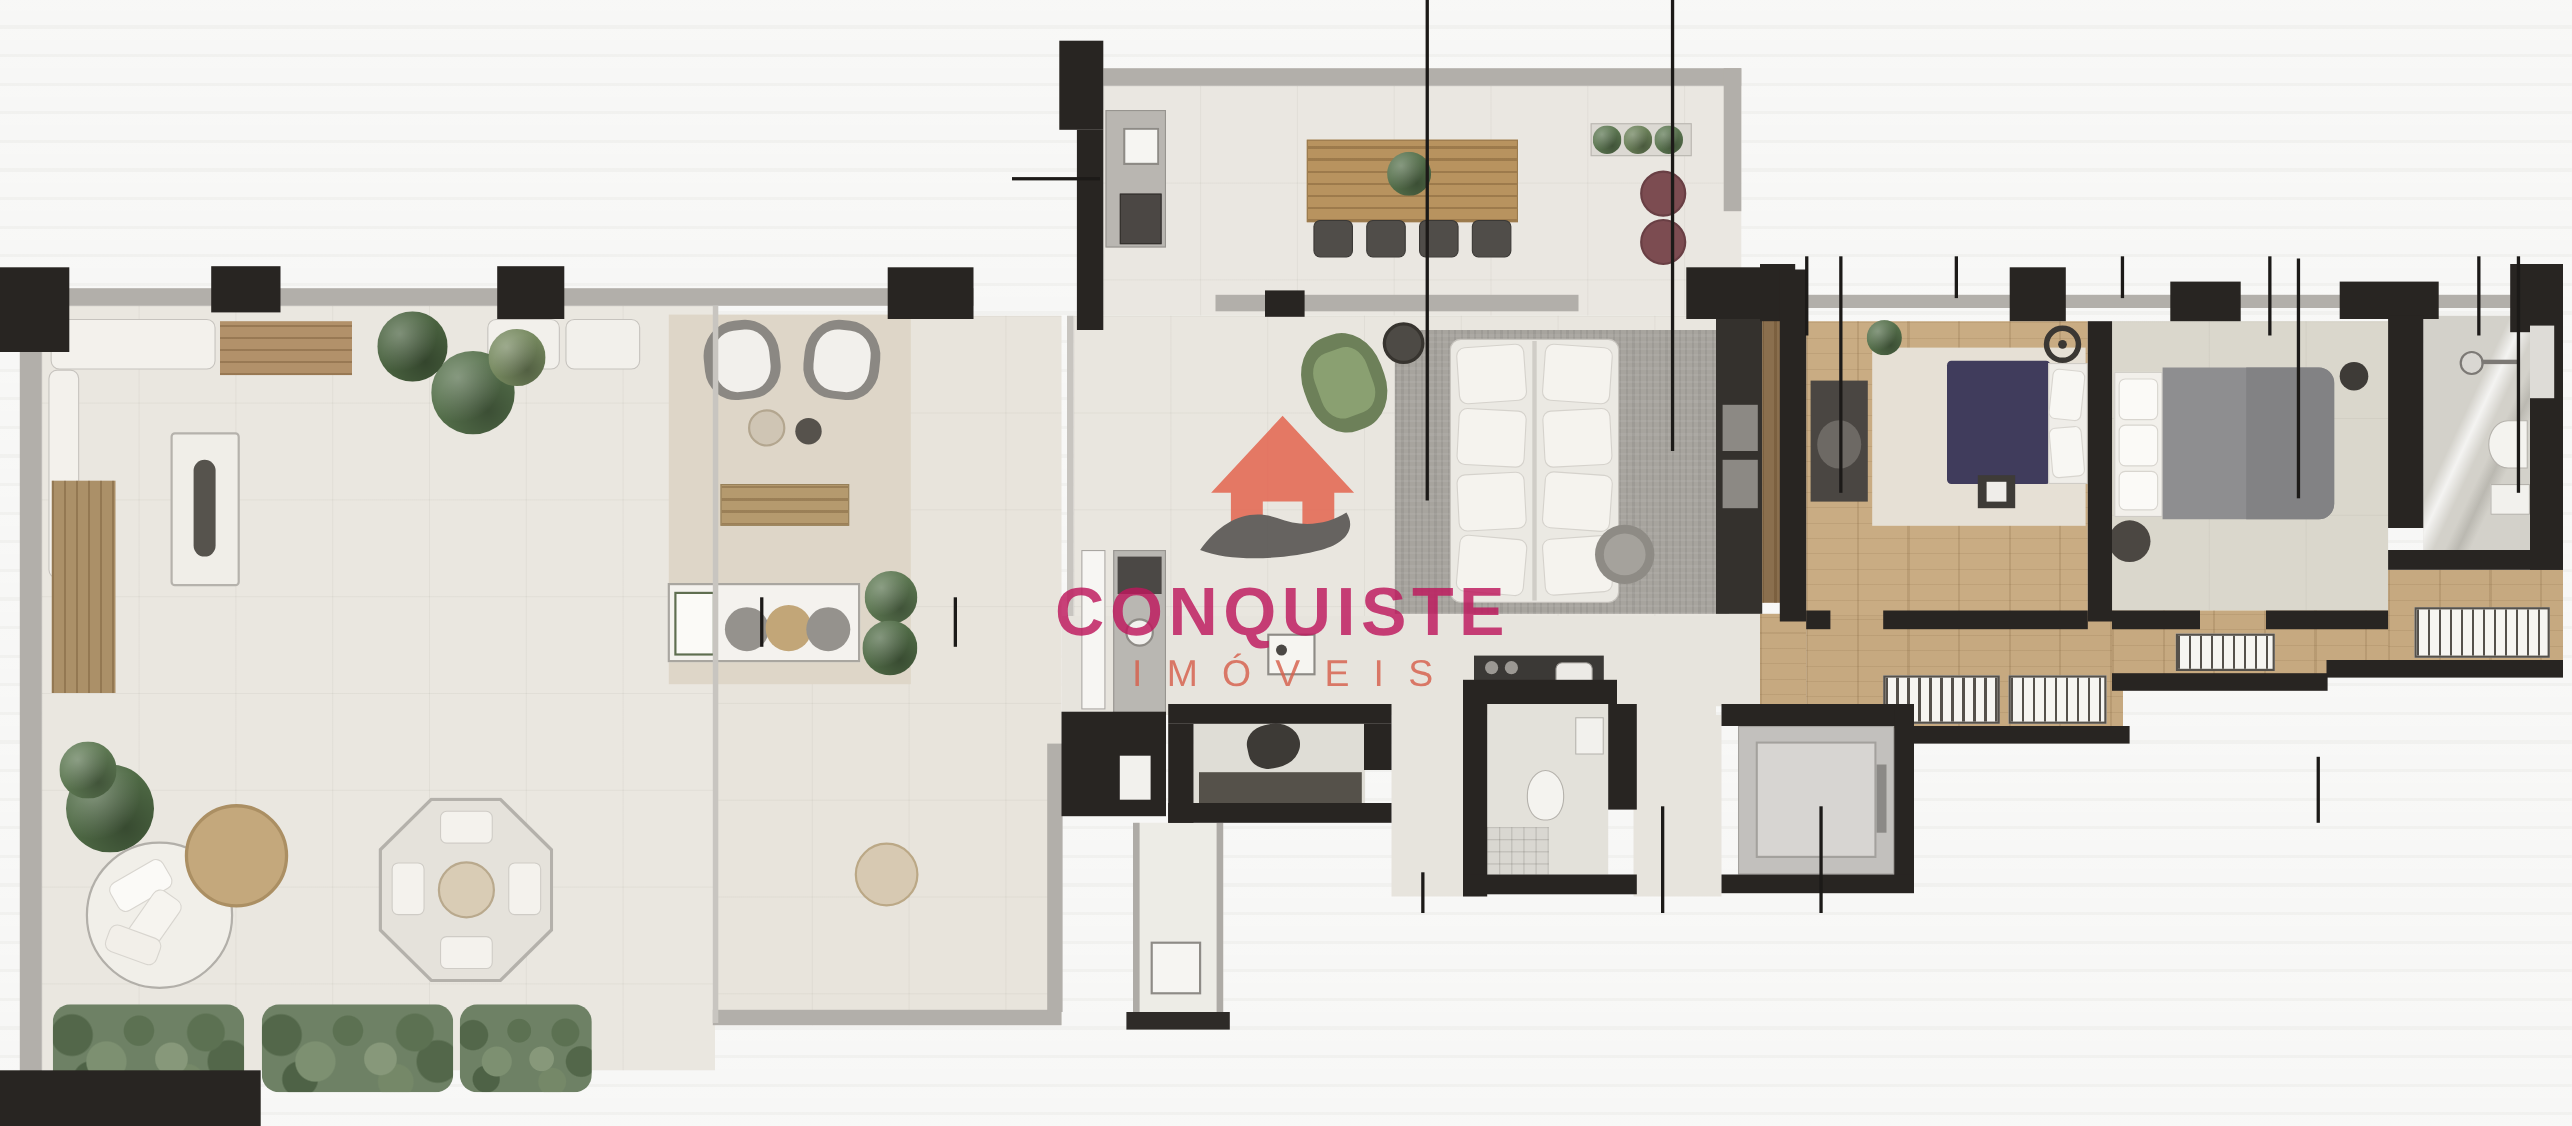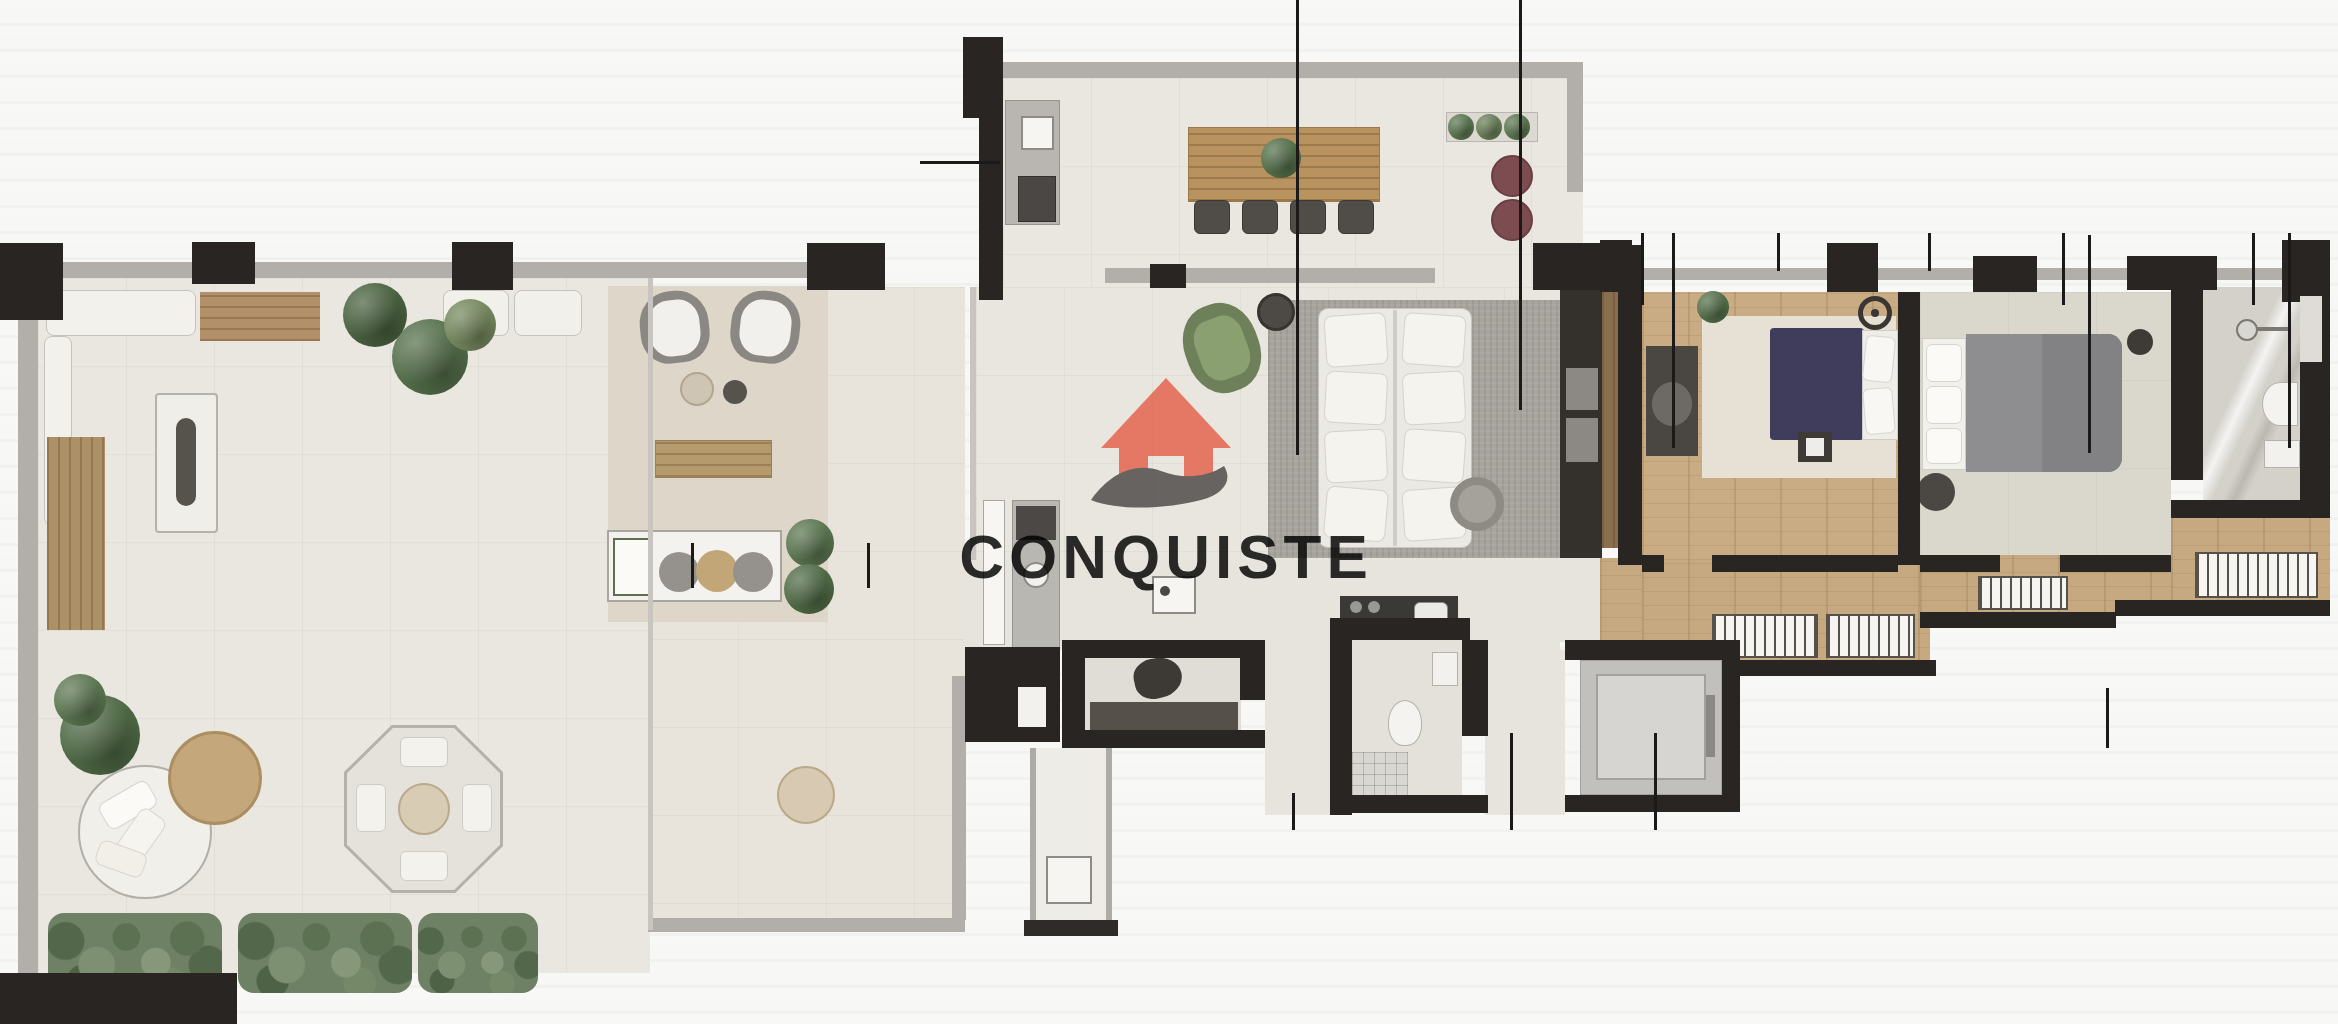--- a/index.html
+++ b/index.html
@@ -57,21 +57,22 @@
 </style>
 </head>
 <body>
 
 <div id="plan">
   <div class="watermark">
     <svg width="170" height="150" viewBox="0 0 170 150">
       <path id="wm-house" d="M85,6 L150,76 L132,76 L132,118 L103,118 L103,84 L67,84 L67,118 L38,118 L38,76 L20,76 Z" fill="#e4604a"></path>
       <path id="wm-hand" d="M10,128 C30,100 55,90 80,99 C103,108 126,105 143,94 C152,108 143,122 120,128 C90,136 40,140 10,128 Z" fill="#4a4745"></path>
     </svg>
-    <div class="wm-title" style="color: #000000;">CONQUISTE</div>
+    <div class="wm-title" style="color: #be185d;">CONQUISTE</div>
+    <div class="wm-sub" style="color: rgb(215, 96, 76);">IMÓVEIS</div>
   </div>
 <div class="el tile" style="left: 38px; top: 278px; width: 612px; height: 695px; background-color: rgb(234, 231, 224); z-index: 1;"></div>
     <div class="el tile" style="left: 650px; top: 287px; width: 315px; height: 645px; background-color: rgb(232, 228, 220); z-index: 1;"></div>
     <div class="el tile" style="left: 1003px; top: 78px; width: 580px; height: 209px; background-color: rgb(234, 231, 225); z-index: 1;"></div>
     <div class="el tile" style="left: 976px; top: 287px; width: 624px; height: 273px; background-color: rgb(233, 230, 223); z-index: 1;"></div>
     <div class="el" style="left: 965px; top: 560px; width: 47px; height: 87px; background-color: rgb(231, 228, 221); z-index: 1;"></div>
     <div class="el" style="left: 1060px; top: 560px; width: 500px; height: 90px; background-color: rgb(231, 228, 221); z-index: 1;"></div>
     <div class="el" style="left: 1265px; top: 650px; width: 80px; height: 165px; background-color: rgb(231, 228, 221); z-index: 1;"></div>
     <div class="el" style="left: 1485px; top: 650px; width: 80px; height: 165px; background-color: rgb(231, 228, 221); z-index: 1;"></div>
     <div class="el" style="left: 1560px; top: 558px; width: 42px; height: 84px; background-color: rgb(231, 228, 221); z-index: 1;"></div>

